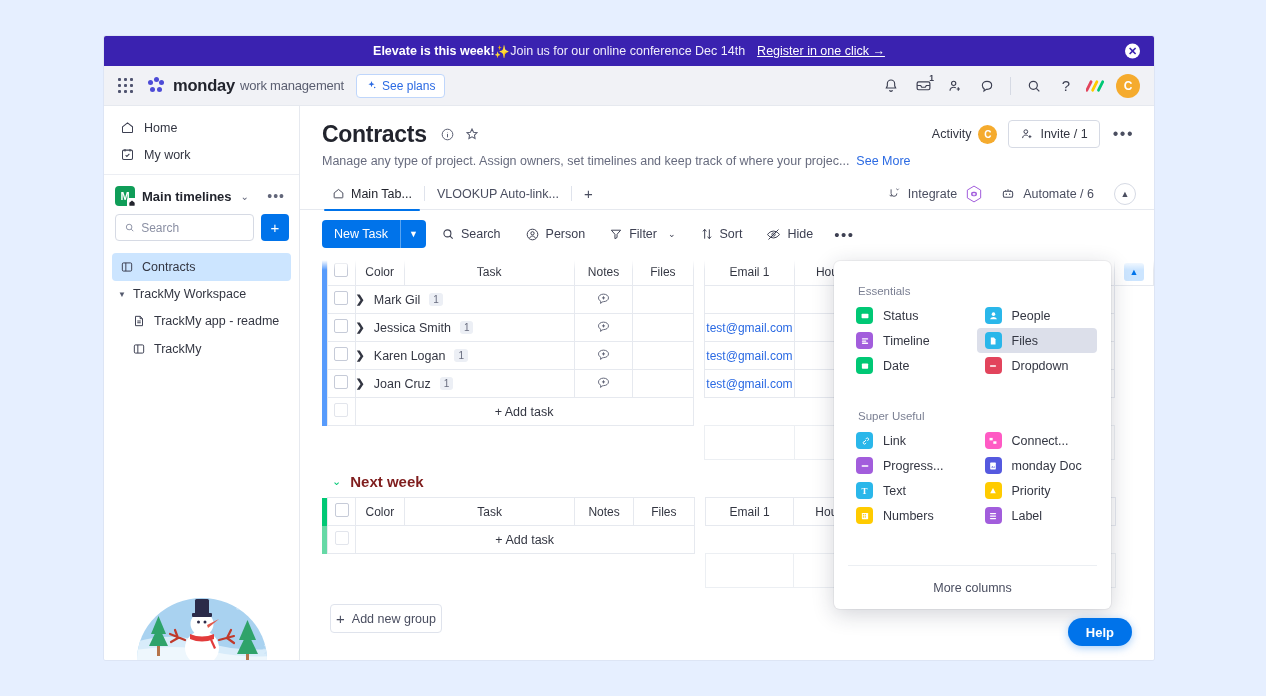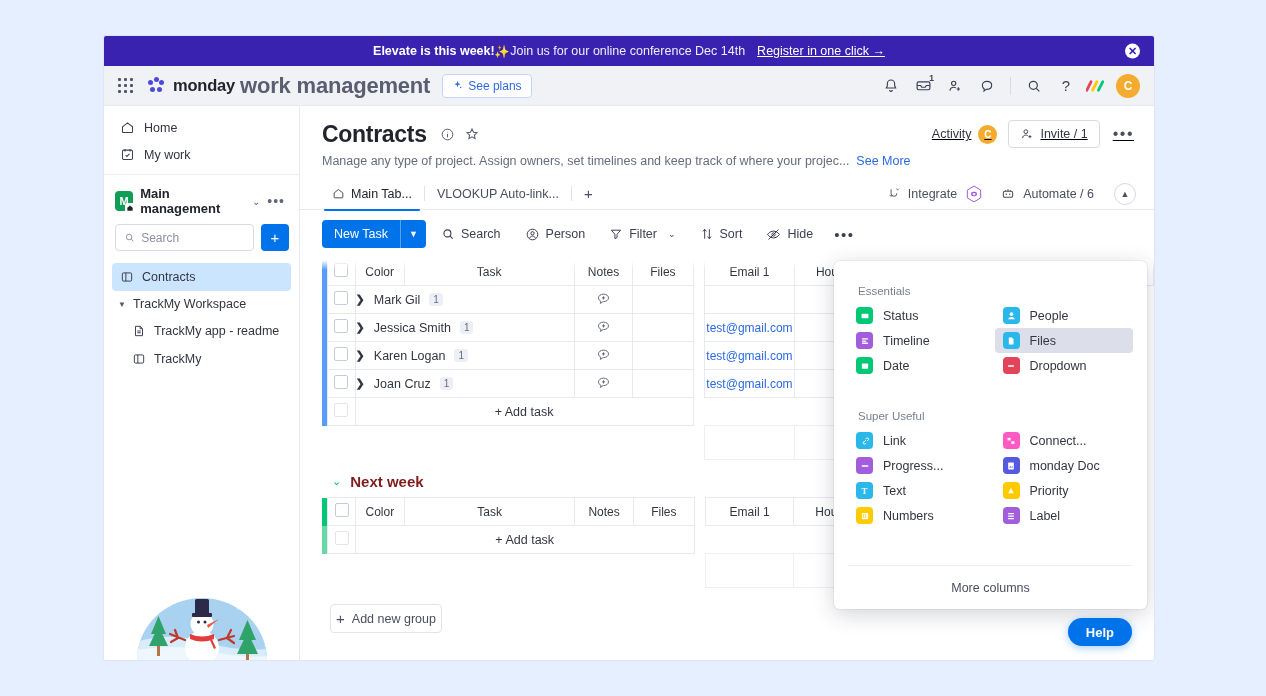--- a/index.html
+++ b/index.html
@@ -59,21 +59,21 @@
     width: 22px; height: 22px;
     display: grid; grid-template-columns: repeat(3,3px);
     grid-template-rows: repeat(3,3px); gap: 3px;
     align-content: center; justify-content: center;
     cursor: pointer; margin-right: 10px;
   }
   .waffle i { width: 3px; height: 3px; background: #505470; border-radius: 1px; display:block; }
   .logo-dots { width: 20px; height: 20px; position: relative; margin-right: 7px; }
   .logo-dots span { position: absolute; border-radius: 50%; background: #4d4bd6; }
   .brand-name { font-size: 16.5px; font-weight: 700; color: #22242d; letter-spacing: -0.2px;}
-  .brand-sub { font-size: 22px; font-weight: 700; color: #5a5e70; margin-left: 5px; letter-spacing: -0.2px;}
+  .brand-sub { font-size: 13px; font-weight: 400; color: #5a5e70; margin-left: 5px; letter-spacing: -0.2px;}
   .see-plans {
     margin-left: 12px; height: 24px; padding: 0 9px;
     border: 1px solid #bfd6fb; border-radius: 4px; background: #fff;
     display: flex; align-items: center; gap: 5px;
     color: #2b6ae3; font-size: 12px; cursor: pointer;
   }
   .topbar-right { margin-left: auto; display: flex; align-items: center; gap: 4px; }
   .ic-btn {
     width: 28px; height: 28px; border-radius: 4px;
     display: flex; align-items: center; justify-content: center;
@@ -158,21 +158,21 @@
 
   
   .snowglobe { position: absolute; left: 0; bottom: 0; width: 196px; height: 104px; overflow: hidden; }
 
   
   .main { flex: 1; background: #fff; position: relative; overflow: hidden; }
   .board-head { padding: 14px 18px 0 22px; }
   .board-title-row { display: flex; align-items: center; }
   .board-title { font-size: 23px; font-weight: 600; color: #22242d; letter-spacing: -0.3px; }
   .board-title-icons { display: flex; align-items: center; gap: 9px; margin-left: 13px; color: #5b5f72; }
-  .head-right { margin-left: auto; display: flex; align-items: center; gap: 11px; text-decoration: underline; }
+  .head-right { margin-left: auto; display: flex; align-items: center; gap: 11px; }
   .activity-wrap { display: flex; align-items: center; gap: 7px; font-size: 12.5px; color: #333642; cursor: pointer;}
   .avatar-sm {
     width: 19px; height: 19px; border-radius: 50%; background: #f5ab2e;
     color: #fff; font-size: 10px; font-weight: 600;
     display: flex; align-items: center; justify-content: center;
   }
   .invite-btn {
     height: 28px; padding: 0 11px; border: 1px solid #d6dae4; border-radius: 4px;
     display: flex; align-items: center; gap: 6px; font-size: 12.5px;
     color: #333642; background: #fff; cursor: pointer;
@@ -289,21 +289,21 @@
   .add-group-btn {
     margin: 16px 0 0 8px; height: 29px; width: 112px;
     border: 1px solid #dfe3ec; border-radius: 4px; background: #fff;
     display: flex; align-items: center; justify-content: center; gap: 7px;
     font-size: 12.5px; color: #4a4e60; cursor: pointer;
   }
 
   
   .col-popover {
     position: absolute; left: 534px; top: 4px;
-    width: 313px; height: 348px;
+    width: 277px; height: 348px;
     background: #fff; border-radius: 6px;
     box-shadow: 0 5px 22px rgba(30,35,60,0.20), 0 0 0 1px rgba(30,35,60,0.05);
     z-index: 20; padding: 18px 14px 0 14px;
   }
   .cp-section-title {
     font-size: 11.5px; color: #7a7f92; margin: 6px 0 6px 10px;
   }
   .cp-grid { display: grid; grid-template-columns: 1fr 1fr; gap: 0px 8px; }
   .cp-item {
     display: flex; align-items: center; gap: 10px;
@@ -444,21 +444,21 @@
 
         <div class="ws-head">
           <div class="ws-avatar">
             <span>M</span>
             <span class="home-badge">
               <svg width="8" height="8" viewBox="0 0 24 24" fill="#22242d">
                   <path d="M4 11l8-6.5 8 6.5v8a1 1 0 0 1-1 1H5a1 1 0 0 1-1-1z"></path>
                 </svg>
             </span>
           </div>
-          <span class="ws-name">Main management</span>
+          <span class="ws-name">Main timelines</span>
           <span class="ws-caret">⌄</span>
           <span class="ws-dots">•••</span>
         </div>
 
         <div class="search-row">
           <div class="search-box">
             <svg width="13" height="13" viewBox="0 0 24 24" fill="none" stroke="#8a8fa3" stroke-width="2">
               <circle cx="11" cy="11" r="6"></circle>
                 <path d="M15.5 15.5L20 20"></path>
             </svg>

